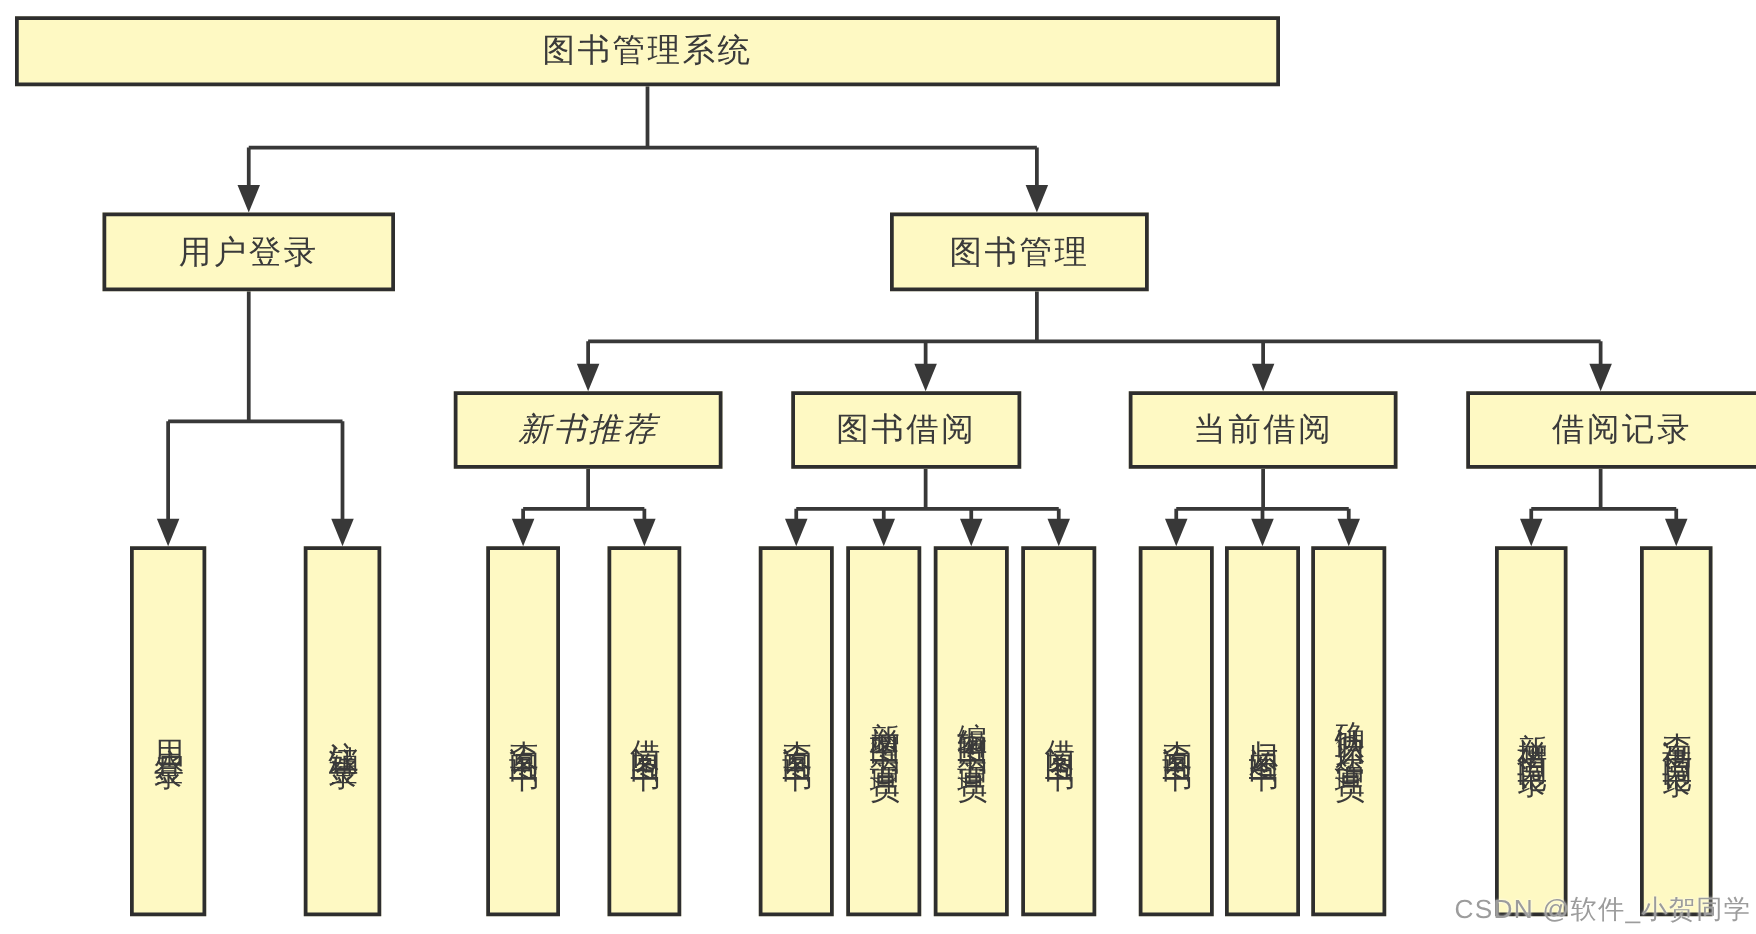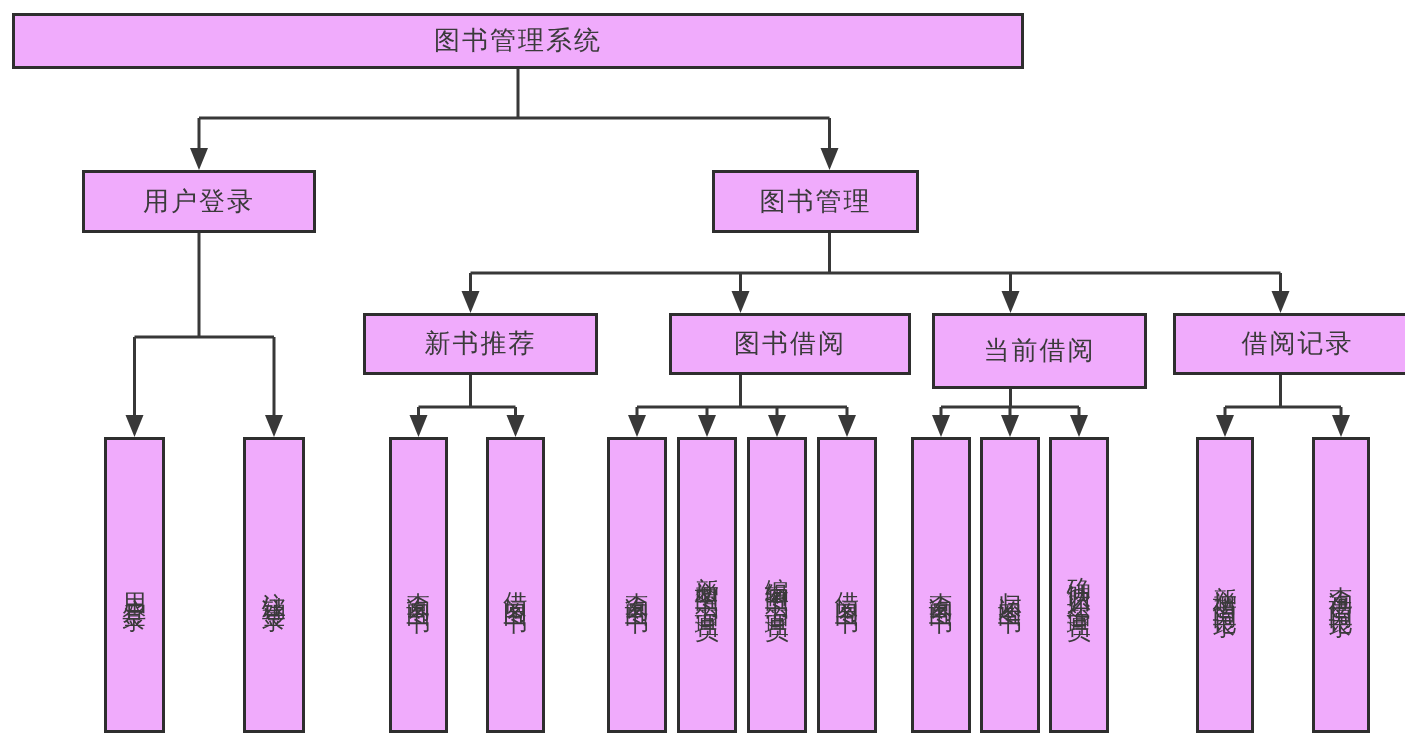--- a/index.html
+++ b/index.html
@@ -3,21 +3,21 @@
 <meta charset="utf-8">
 <style>
   html,body{margin:0;padding:0;}
   body{
     width:1405px;height:747px;background:#ffffff;overflow:hidden;position:relative;
     font-family:"Liberation Sans", sans-serif;
   }
   #canvas{position:absolute;left:0;top:0;width:1405px;height:747px;}
   #edge-layer{position:absolute;left:0;top:0;width:1405px;height:747px;}
   .node{
-    position:absolute;box-sizing:border-box;background:#f0abfc;
+    position:absolute;box-sizing:border-box;background:#fef9c3;
     border:3px solid #c2410c;color:#3a3a3a;
     display:flex;align-items:center;justify-content:center;
     text-align:center;line-height:1.15;
   }
   .node.h{font-size:26px;letter-spacing:2px;white-space:nowrap;}
   .node.v{
     writing-mode:vertical-rl;
     font-size:24px;letter-spacing:6px;white-space:nowrap;
   }
   #watermark{
@@ -49,31 +49,32 @@
       <polygon points="932,415 950,415 941,437" fill="#383838"></polygon>
       <polygon points="1001,415 1019,415 1010,437" fill="#383838"></polygon>
       <polygon points="1070,415 1088,415 1079,437" fill="#383838"></polygon>
       <polygon points="1216,415 1234,415 1225,437" fill="#383838"></polygon>
       <polygon points="1332,415 1350,415 1341,437" fill="#383838"></polygon>
     </svg>
   <div id="nodes">
       <div class="node h" style="left: 12px; top: 13px; width: 1012px; height: 56px; border-color: rgb(46, 46, 46); color: rgb(58, 58, 58);">图书管理系统</div>
       <div class="node h" style="left: 82px; top: 170px; width: 234px; height: 63px; border-color: rgb(46, 46, 46); color: rgb(58, 58, 58);">用户登录</div>
       <div class="node h" style="left: 712px; top: 170px; width: 207px; height: 63px; border-color: rgb(46, 46, 46); color: rgb(58, 58, 58);">图书管理</div>
-      <div class="node h" style="left: 363px; top: 313px; width: 235px; height: 62px; border-color: rgb(46, 46, 46); color: rgb(58, 58, 58);">新书推荐</div>
-      <div class="node h" style="left: 633px; top: 313px; width: 242px; height: 62px; border-color: rgb(46, 46, 46); color: rgb(58, 58, 58); margin-left: 36px;">图书借阅</div>
-      <div class="node h" style="left: 903px; top: 313px; width: 215px; height: 76px; border-color: rgb(46, 46, 46); color: rgb(58, 58, 58); margin-left: 29px;">当前借阅</div>
+      <div class="node h" style="left: 363px; top: 313px; width: 215px; height: 62px; border-color: rgb(46, 46, 46); color: rgb(58, 58, 58); font-style: italic;">新书推荐</div>
+      <div class="node h" style="left: 633px; top: 313px; width: 184px; height: 62px; border-color: rgb(46, 46, 46); color: rgb(58, 58, 58);">图书借阅</div>
+      <div class="node h" style="left: 903px; top: 313px; width: 215px; height: 62px; border-color: rgb(46, 46, 46); color: rgb(58, 58, 58);">当前借阅</div>
       <div class="node h" style="left: 1173px; top: 313px; width: 249px; height: 62px; border-color: rgb(46, 46, 46); color: rgb(58, 58, 58);">借阅记录</div>
       <div class="node v" style="left: 104px; top: 437px; width: 61px; height: 296px; border-color: rgb(46, 46, 46); color: rgb(58, 58, 58);">用户登录</div>
       <div class="node v" style="left: 243px; top: 437px; width: 62px; height: 296px; border-color: rgb(46, 46, 46); color: rgb(58, 58, 58);">注销登录</div>
       <div class="node v" style="left: 389px; top: 437px; width: 59px; height: 296px; border-color: rgb(46, 46, 46); color: rgb(58, 58, 58);">查询图书</div>
       <div class="node v" style="left: 486px; top: 437px; width: 59px; height: 296px; border-color: rgb(46, 46, 46); color: rgb(58, 58, 58);">借阅图书</div>
       <div class="node v" style="left: 607px; top: 437px; width: 60px; height: 296px; border-color: rgb(46, 46, 46); color: rgb(58, 58, 58);">查询图书</div>
       <div class="node v" style="left: 677px; top: 437px; width: 60px; height: 296px; border-color: rgb(46, 46, 46); color: rgb(58, 58, 58);">新增图书（管理员）</div>
       <div class="node v" style="left: 747px; top: 437px; width: 60px; height: 296px; border-color: rgb(46, 46, 46); color: rgb(58, 58, 58);">编辑图书（管理员）</div>
       <div class="node v" style="left: 817px; top: 437px; width: 60px; height: 296px; border-color: rgb(46, 46, 46); color: rgb(58, 58, 58);">借阅图书</div>
       <div class="node v" style="left: 911px; top: 437px; width: 60px; height: 296px; border-color: rgb(46, 46, 46); color: rgb(58, 58, 58);">查询图书</div>
       <div class="node v" style="left: 980px; top: 437px; width: 60px; height: 296px; border-color: rgb(46, 46, 46); color: rgb(58, 58, 58);">归还图书</div>
       <div class="node v" style="left: 1049px; top: 437px; width: 60px; height: 296px; border-color: rgb(46, 46, 46); color: rgb(58, 58, 58);">确认归还（管理员）</div>
       <div class="node v" style="left: 1196px; top: 437px; width: 58px; height: 296px; border-color: rgb(46, 46, 46); color: rgb(58, 58, 58);">新增借阅记录</div>
       <div class="node v" style="left: 1312px; top: 437px; width: 58px; height: 296px; border-color: rgb(46, 46, 46); color: rgb(58, 58, 58);">查询借阅记录</div>
     </div>
+  <div id="watermark" style="color: rgb(156, 156, 156);">CSDN @软件_小贺同学</div>
 </div>
 
 </body></html>

